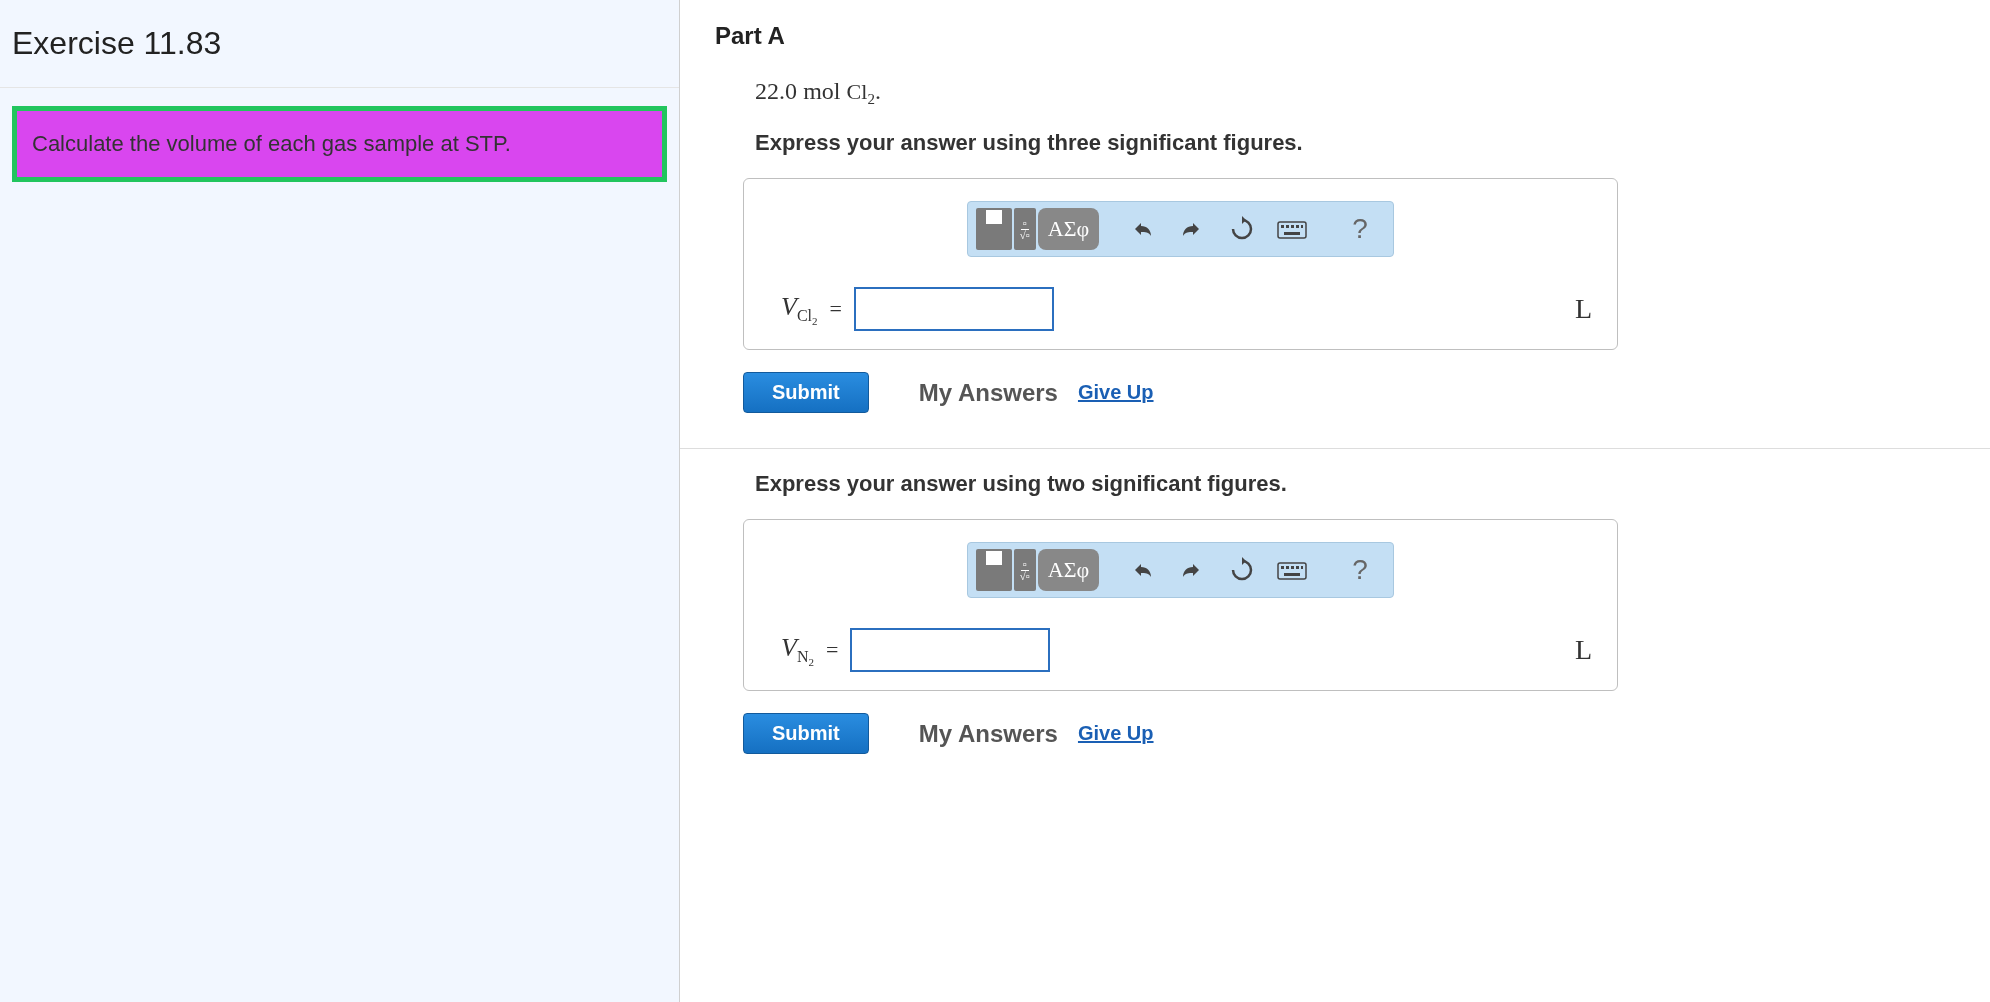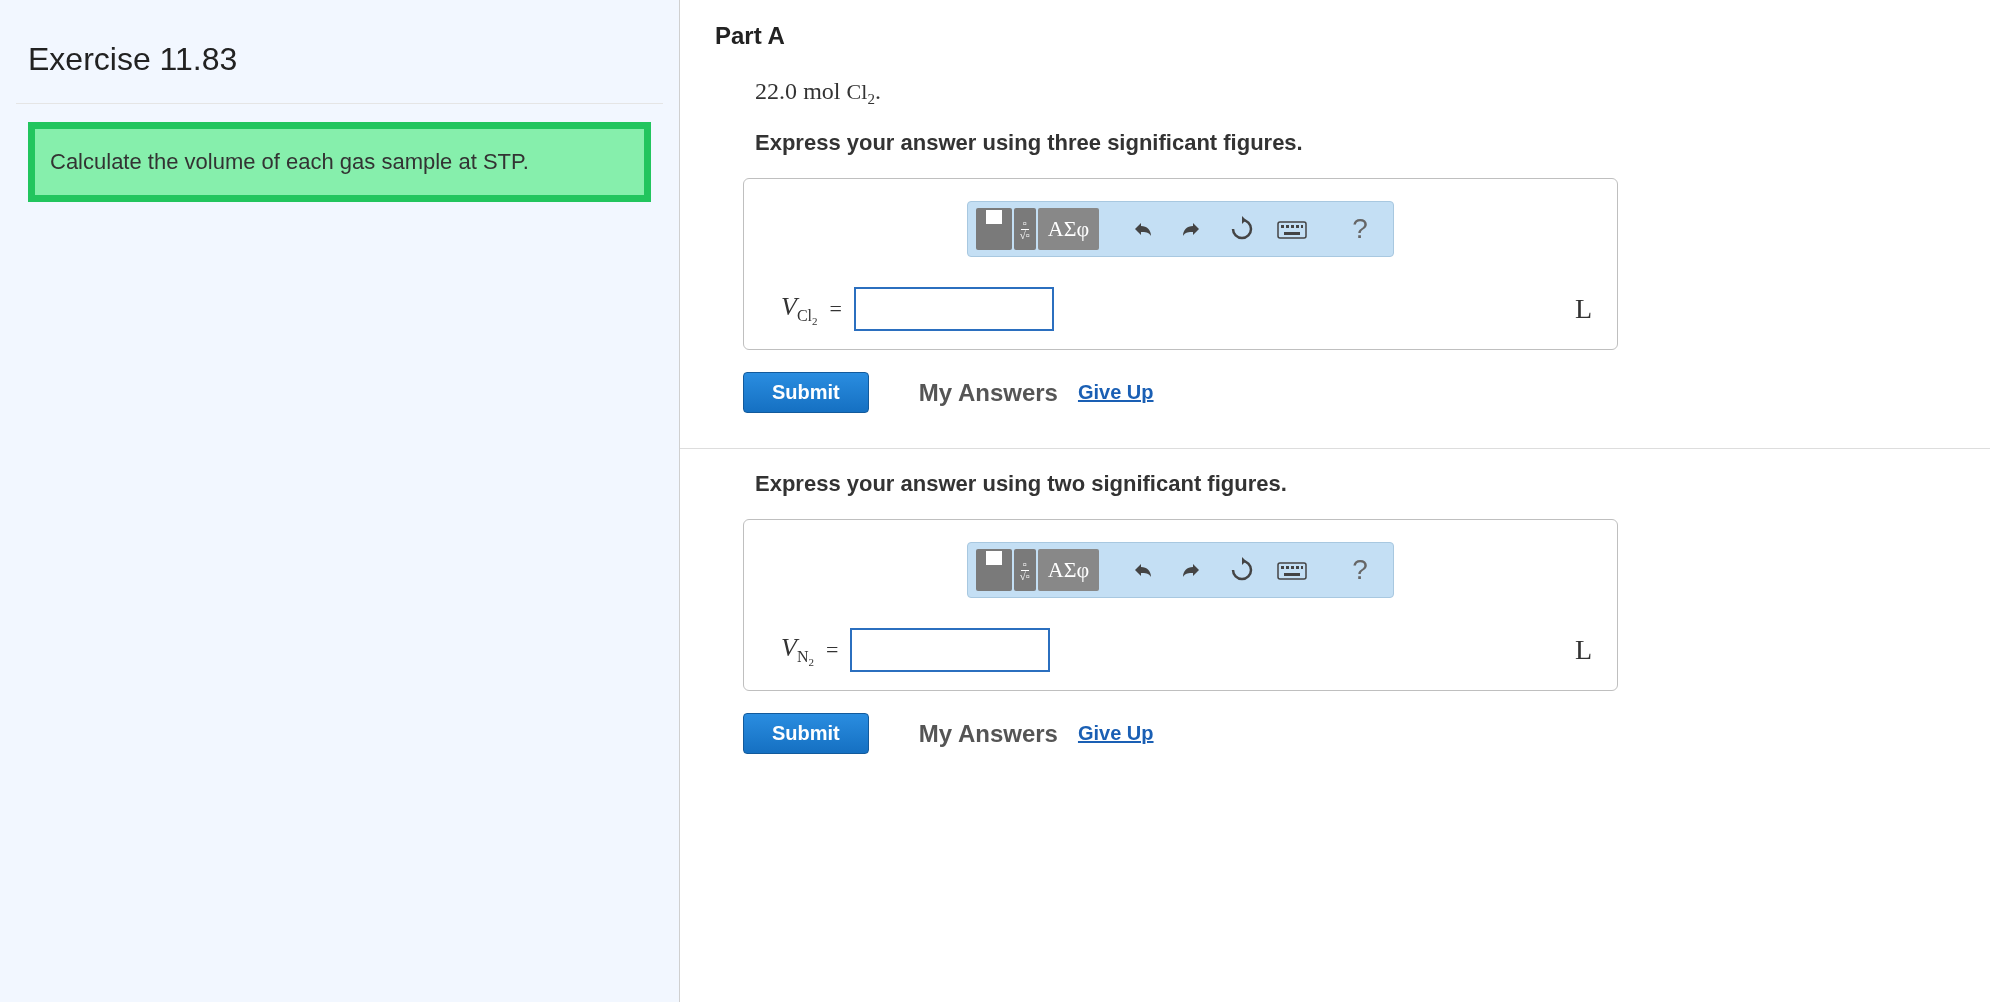--- a/index.html
+++ b/index.html
@@ -1,33 +1,33 @@
 <!DOCTYPE html>
 <html><head>
   <meta charset="utf-8">
   <style>
     * { margin: 0; padding: 0; box-sizing: border-box; }
     body { font-family: Arial, Helvetica, sans-serif; font-size: 18px; color: #333; background: #fff; }
     .container { display: flex; height: 1002px; }
-    .left-panel { width: 680px; background: #f2f7ff; border-right: 1px solid #d0d0d0; padding: 16px; }
+    .left-panel { width: 680px; background: #f2f7ff; border-right: 1px solid #d0d0d0; padding: 0; }
     .exercise-title { font-size: 32px; font-weight: normal; color: #222; padding: 25px 12px 25px 12px; border-bottom: 1px solid #e5e5e5;}
-    .problem-box { margin: 18px 12px; background: #86efac; border: 7px solid #22c55e; padding: 20px 15px; font-size: 22px; color: #333; }
+    .problem-box { margin: 18px 12px; background: #d946ef; border: 5px solid #22c55e; padding: 20px 15px; font-size: 22px; color: #333; }
     .right-panel { flex: 1; background: #fff; padding: 0 0 0 35px; }
     .part-section { padding-top: 22px; }
     .part-title { font-size: 24px; font-weight: bold; color: #222; margin-bottom: 28px; }
     .part-content { padding-left: 40px; }
     .prompt-line { font-size: 22px; margin-bottom: 22px; }
     .prompt-line .mol { font-family: 'Times New Roman', serif; font-size: 24px; }
     .instruction { font-size: 22px; font-weight: bold; margin-bottom: 22px; }
     .answer-box { border: 1px solid #bfbfbf; border-radius: 6px; padding: 22px 25px 18px; max-width: 875px; margin-bottom: 22px; margin-left: -12px;}
     .toolbar-row { text-align: center; margin-bottom: 30px; }
     .toolbar { display: inline-flex; align-items: center; background: #c4dff4; border: 1px solid #a8c8e0; border-radius: 4px; padding: 6px 8px; gap: 0; }
     .tb-btn { display: inline-flex; align-items: center; justify-content: center; height: 42px; min-width: 50px; cursor: pointer; font-size: 22px; color: #555; }
     .tb-grey { background: #7a7a7a; color: #fff; border-radius: 2px; margin-right: 2px; font-family: 'Times New Roman', serif; height:42px; padding: 0 8px;}
-    .tb-grey-2 { background: #888; color: #fff; border-radius: 2px; font-family: 'Times New Roman', serif; font-size:22px; padding: 0 10px; height:42px; display:inline-flex; align-items:center;}
+    .tb-grey-2 { background: #888; color: #fff; border-radius: 8px; font-family: 'Times New Roman', serif; font-size:22px; padding: 0 10px; height:42px; display:inline-flex; align-items:center;}
     .tb-sep { width: 18px; }
     .input-row { display: flex; align-items: center; gap: 12px; padding-left: 12px;}
     .var-label { font-family: 'Times New Roman', serif; font-size: 26px; font-style: italic; }
     .var-label sub { font-size: 16px; font-style: normal; vertical-align: sub;}
     .var-label .subsub { font-size:11px; vertical-align: sub;}
     .equals { font-family: 'Times New Roman', serif; font-size: 22px; }
     .answer-input { width: 200px; height: 44px; border: 2px solid #2b6fbf; font-size: 20px; padding: 0 8px; }
     .unit-label { font-family: 'Times New Roman', serif; font-size: 28px; margin-left: auto; }
     .button-row { display: flex; align-items: center; gap: 50px; margin-left: -12px;}
     .submit-btn { display:inline-block; background: linear-gradient(#2a8de0,#1570c2); color: #fff; font-weight: bold; font-size: 20px; padding: 8px 28px; border: 1px solid #125a9c; border-radius: 4px; cursor: pointer; }

